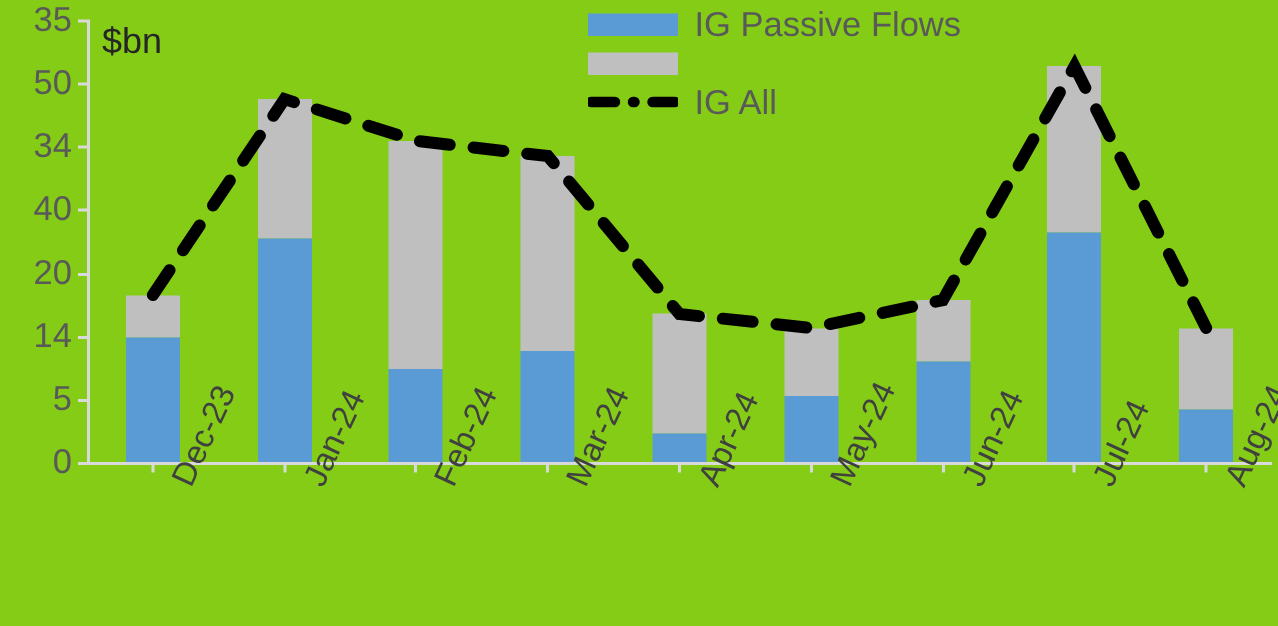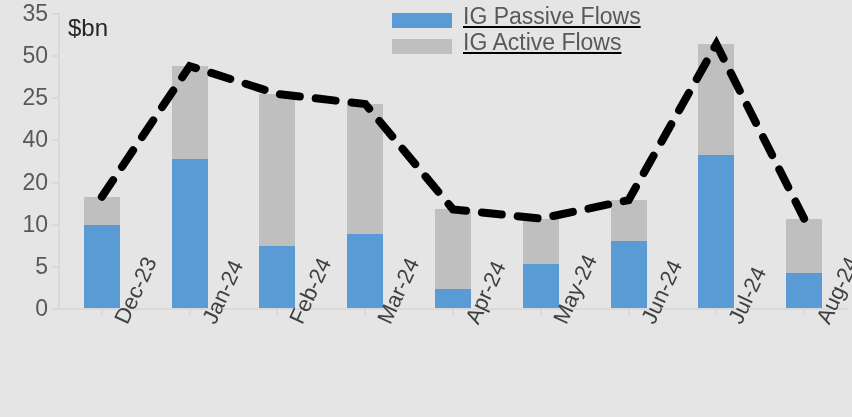--- a/index.html
+++ b/index.html
@@ -7,21 +7,21 @@
     padding: 0;
     background: #ffffff;
   }
   body {
     font-family: "Liberation Sans", sans-serif;
   }
   #chart-root {
     position: relative;
     width: 852px;
     height: 417px;
-    background: #e5e5e5;
+    background: #84cc16;
     overflow: hidden;
   }
 
   
   .plot-area {
     position: absolute;
     left: 58px;
     top: 13px;
     width: 790px;
     height: 295px;
@@ -114,24 +114,23 @@
 
   
   .legend {
     position: absolute;
     left: 392px;
     top: 4px;
     width: 300px;
   }
   .legend-row {
     display: flex;
-    align-items: flex-end;
+    align-items: center;
     height: 24px;
     margin-bottom: 2px;
-    text-decoration: underline;
   }
   .legend-swatch {
     width: 60px;
     height: 15px;
     margin-right: 11px;
     flex: 0 0 auto;
   }
   .legend-swatch.passive { background: #5B9BD5; }
   .legend-swatch.active  { background: #BFBFBF; }
   .legend-line {
@@ -158,24 +157,24 @@
   }
 </style>
 </head>
 <body>
 
 <div id="chart-root">
 
   <div class="y-labels">
       <div class="y-tick-label" style="top: 0px;">35</div>
       <div class="y-tick-label" style="top: 42.1429px;">50</div>
-      <div class="y-tick-label" style="top: 84.2857px;">25</div>
+      <div class="y-tick-label" style="top: 84.2857px;">34</div>
       <div class="y-tick-label" style="top: 126.429px;">40</div>
       <div class="y-tick-label" style="top: 168.571px;">20</div>
-      <div class="y-tick-label" style="top: 210.714px;">10</div>
+      <div class="y-tick-label" style="top: 210.714px;">14</div>
       <div class="y-tick-label" style="top: 252.857px;">5</div>
       <div class="y-tick-label" style="top: 295px;">0</div>
     </div>
 
   <div class="y-axis-line"></div>
 
   <div class="plot-area" id="y-ticks-layer">
       <div class="y-tick-mark" style="top: 0px;"></div>
       <div class="y-tick-mark" style="top: 42.1429px;"></div>
       <div class="y-tick-mark" style="top: 84.2857px;"></div>
@@ -254,17 +253,24 @@
       <path d="M101.88888888888889 196.74285714285713 L189.66666666666666 66.10000000000002 L277.44444444444446 93.91428571428574 L365.2222222222222 104.02857142857144 L453 209.3857142857143 L540.7777777777777 218.65714285714287 L628.5555555555555 200.1142857142857 L716.3333333333333 44.185714285714255 L804.1111111111111 218.65714285714287" fill="none" stroke="#000000" stroke-width="8" stroke-linecap="round" stroke-dasharray="20 16"></path>
     </svg>
 
   <div class="legend">
     <div class="legend-row">
       <span class="legend-swatch passive"></span>
       <span class="legend-label">IG Passive Flows</span>
     </div>
     <div class="legend-row">
       <span class="legend-swatch active"></span>
-      <span class="legend-label">IG Active Flows</span>
+    </div>
+    <div class="legend-row">
+      <span class="legend-line">
+        <svg width="60" height="16" viewBox="0 0 60 16">
+          <line x1="2" y1="8" x2="58" y2="8" stroke="#000000" stroke-width="7" stroke-linecap="round" stroke-dasharray="16 12 1 12"></line>
+        </svg>
+      </span>
+      <span class="legend-label">IG All</span>
     </div>
   </div>
 
 </div>
 
 </body></html>

